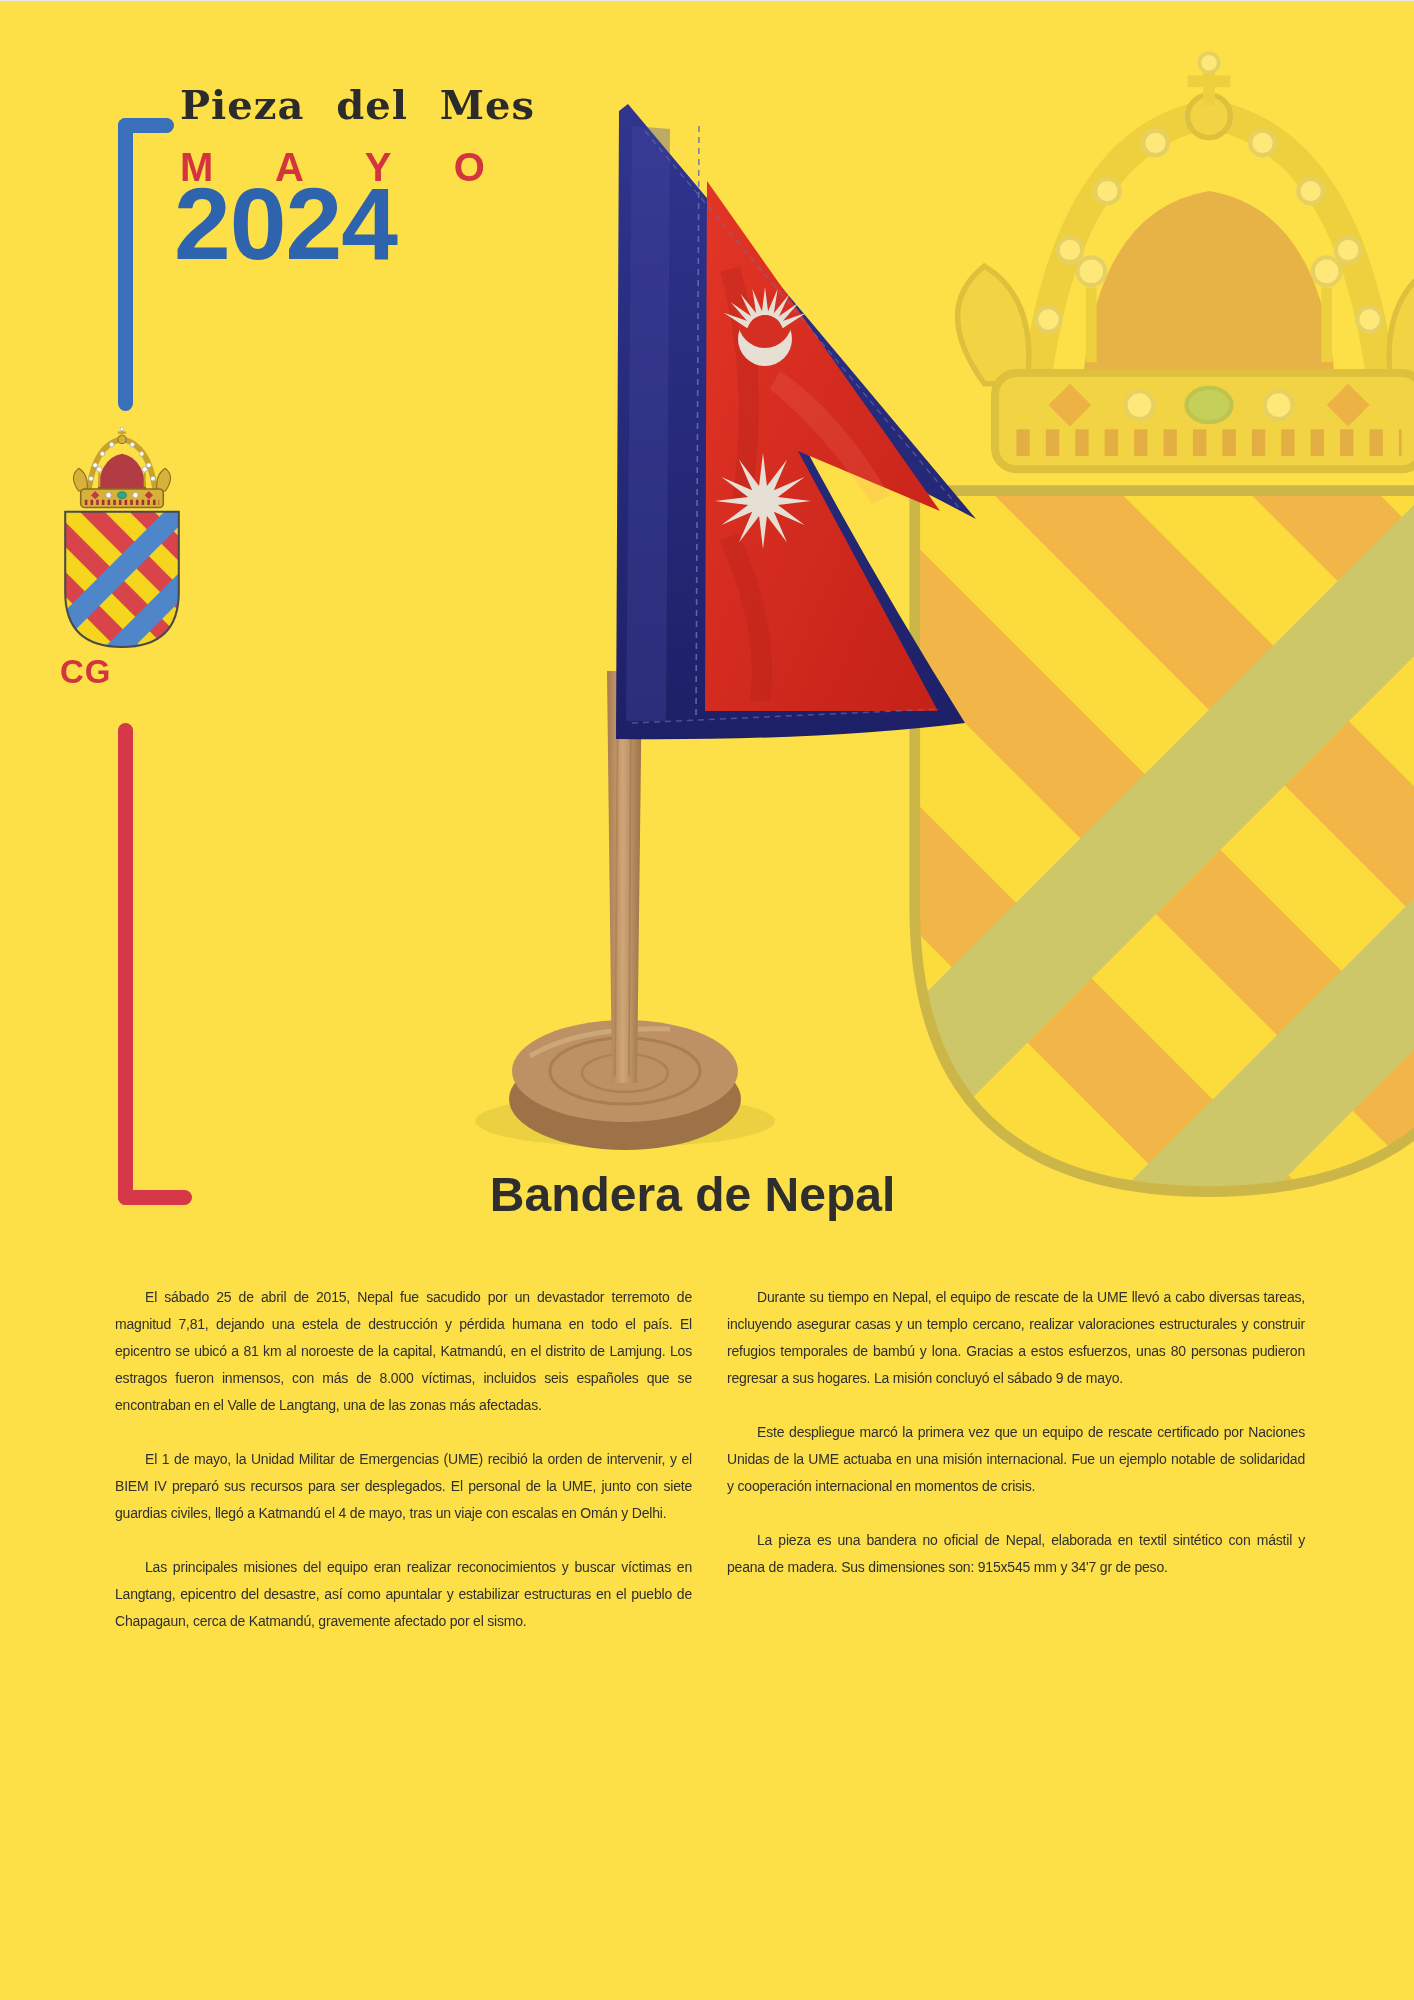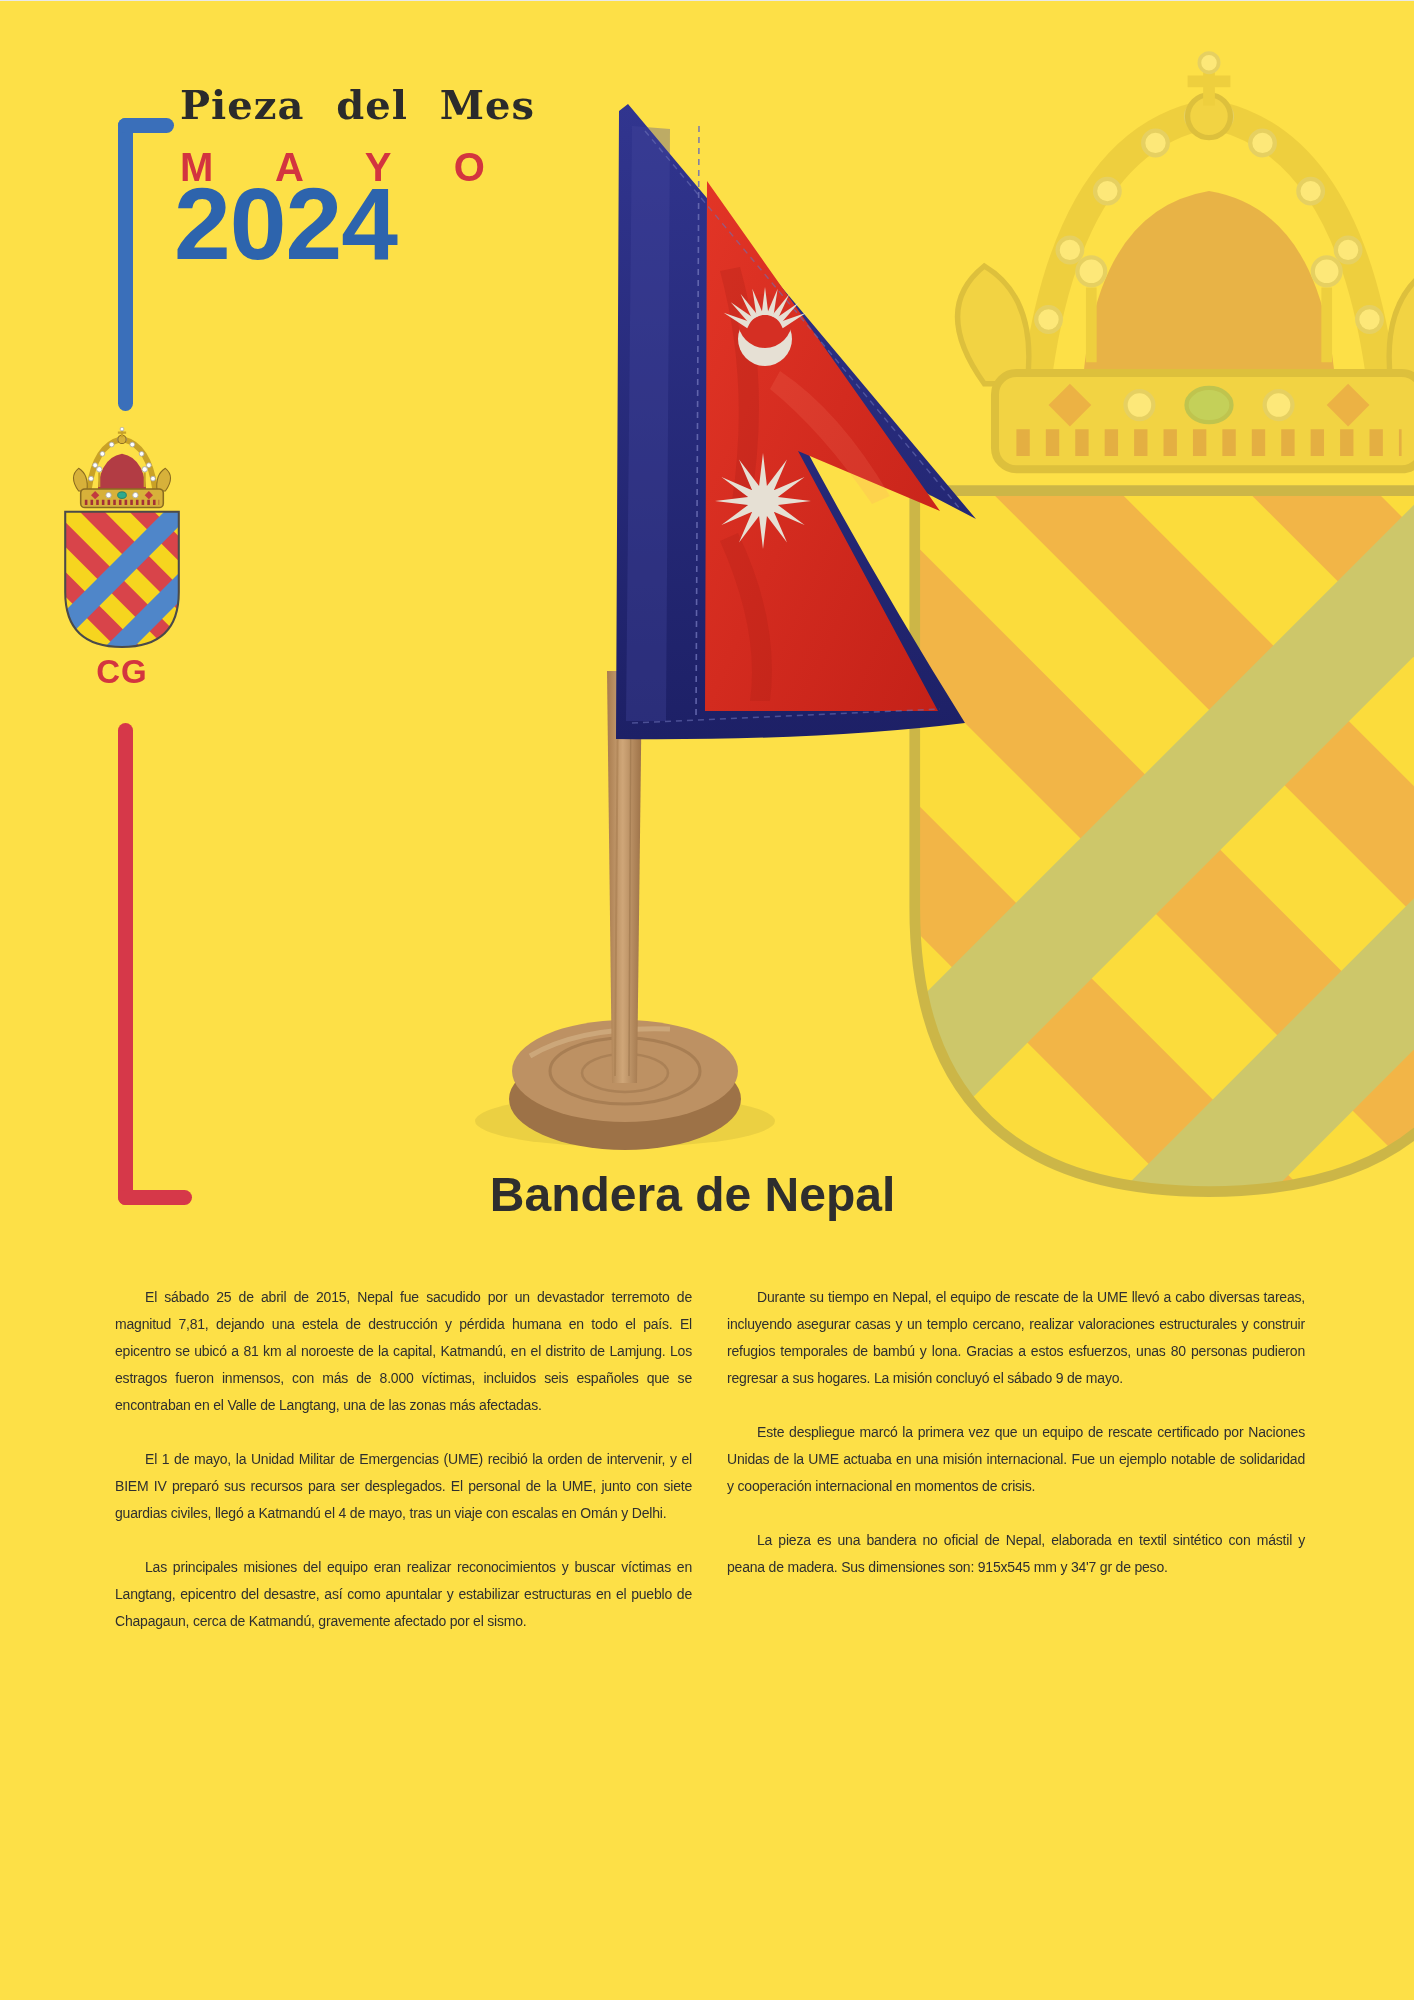--- a/index.html
+++ b/index.html
@@ -32,21 +32,21 @@
   }
   .bracket{position:absolute;border-radius:9px;}
   .bracket-blue-v{left:118px;top:117px;width:15px;height:293px;background:#3a6fba;}
   .bracket-blue-h{left:118px;top:117px;width:56px;height:15px;background:#3a6fba;}
   .bracket-red-v{left:118px;top:722px;width:15px;height:482px;background:#d63849;}
   .bracket-red-h{left:118px;top:1189px;width:74px;height:15px;background:#d63849;}
   
   .crest-small{position:absolute;left:60px;top:426px;}
   .org-label{
     position:absolute;left:60px;top:652px;width:124px;
-    text-align:center;font-size:33px;font-weight:800;color:#d3353f;
+    text-align:left;font-size:33px;font-weight:800;color:#d3353f;
     letter-spacing:1px;
   }
   
   .watermark{position:absolute;left:880px;top:45px;}
   
   .flag-photo{position:absolute;left:420px;top:70px;}
   
   .artifact-title{
     position:absolute;left:420px;top:1168px;width:545px;
     text-align:center;

